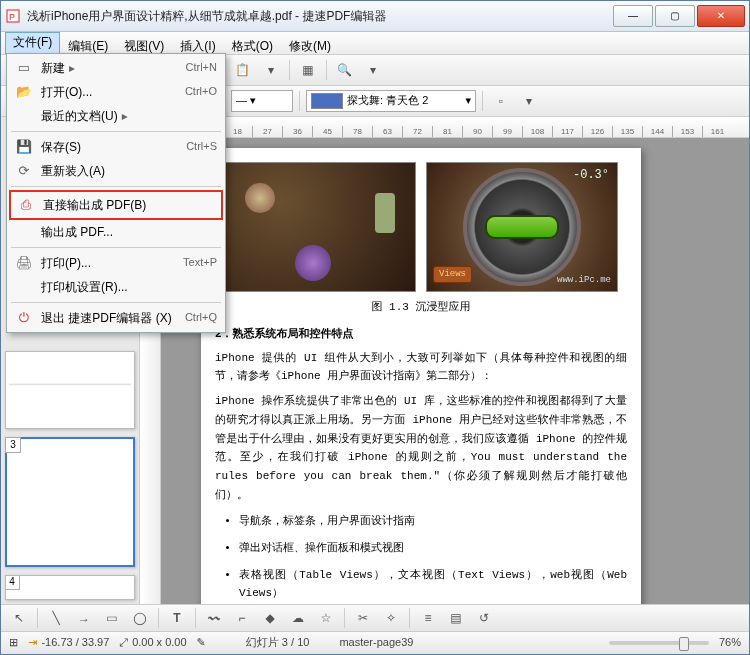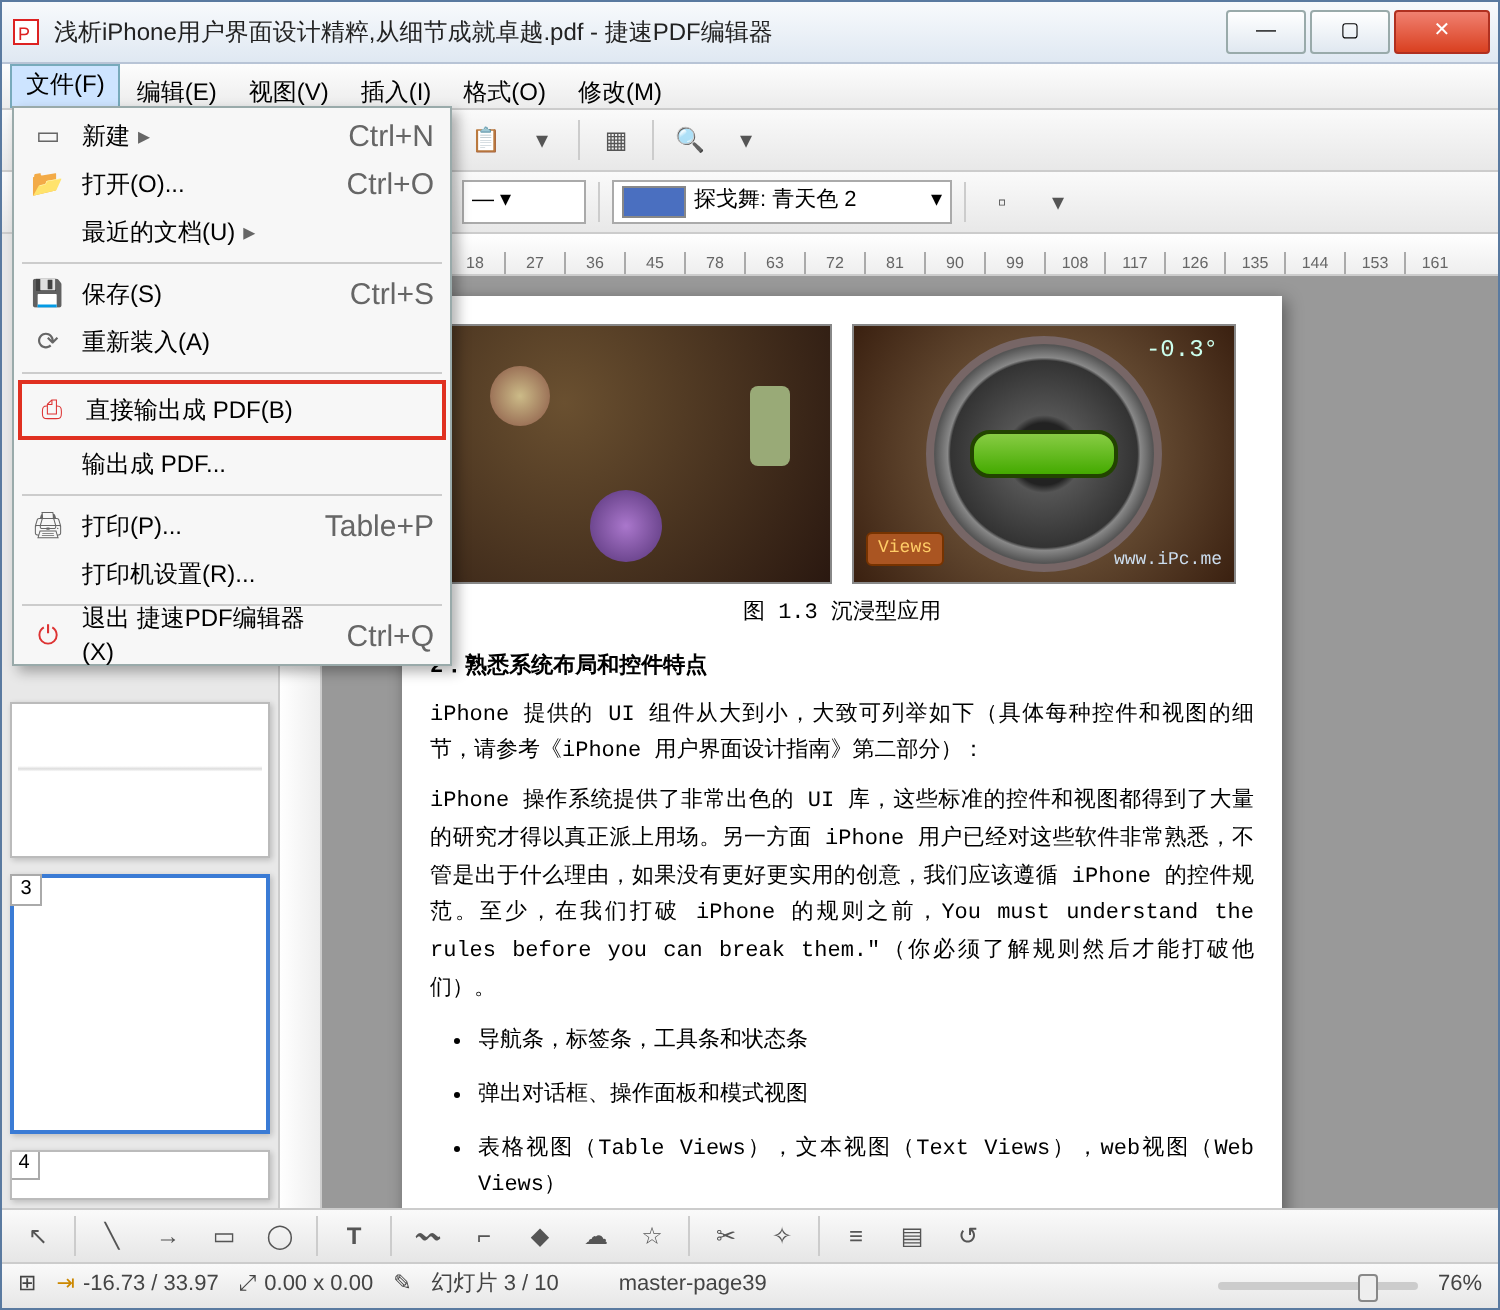--- a/index.html
+++ b/index.html
@@ -47,21 +47,21 @@
 .bottombar{height:26px;background:linear-gradient(#fafafa,#e6e6e6);border-top:1px solid #ccc;display:flex;align-items:center;padding:0 6px;gap:4px}
 .status{height:22px;background:linear-gradient(#fafafa,#e6e6e6);border-top:1px solid #ccc;display:flex;align-items:center;padding:0 8px;gap:10px;font-size:11px;color:#444}
 .status .cell{display:flex;align-items:center;gap:4px}
 .slider{width:100px;height:4px;background:#ccc;border-radius:2px;position:relative}
 .slider .knob{position:absolute;left:70%;top:-4px;width:8px;height:12px;background:#eee;border:1px solid #888;border-radius:2px}
 
 .menu{position:absolute;left:6px;top:53px;width:214px;background:#f7f7f7;border:1px solid #9aa;box-shadow:3px 3px 6px rgba(0,0,0,.3);padding:2px;z-index:10}
 .menu .row{display:flex;align-items:center;height:24px;padding:0 6px;gap:8px}
 .menu .row .ic{width:18px;height:18px;display:flex;align-items:center;justify-content:center;color:#666;font-size:13px}
 .menu .row .lab{flex:1}
-.menu .row .sc{color:#666;font-size:15px}
+.menu .row .sc{color:#666;font-size:11px}
 .menu .msep{height:1px;background:#ccc;margin:3px 2px}
 .menu .row.hl{border:2px solid #e03020;height:26px}
 .arrow-r::after{content:"▸";color:#666;margin-left:4px}
 svg{display:block}
 </style>
 </head>
 <body>
 
 <div class="window">
 
@@ -120,21 +120,21 @@
       <span class="lab">直接输出成 PDF(B)</span>
     </div>
     <div class="row">
       <span class="ic"></span>
       <span class="lab">输出成 PDF...</span>
     </div>
     <div class="msep"></div>
     <div class="row">
       <span class="ic">🖨</span>
       <span class="lab">打印(P)...</span>
-      <span class="sc">Table+P</span>
+      <span class="sc">Text+P</span>
     </div>
     <div class="row">
       <span class="ic"></span>
       <span class="lab">打印机设置(R)...</span>
     </div>
     <div class="msep"></div>
     <div class="row">
       <span class="ic" style="color:#d33">⏻</span>
       <span class="lab">退出 捷速PDF编辑器 (X)</span>
       <span class="sc">Ctrl+Q</span>
@@ -222,21 +222,21 @@
                   </div>
                 <div style="position:absolute;left:6px;bottom:8px;background:#a52;border:1px solid #730;border-radius:3px;padding:1px 5px;font-size:9px;color:#fc6">Views</div>
                 <div style="position:absolute;right:6px;bottom:4px;color:#cde;font-size:9px">www.iPc.me</div>
               </div>
             </div>
             <div class="caption">图 1.3  沉浸型应用</div>
             <div class="h">2．熟悉系统布局和控件特点</div>
             <div class="para">iPhone 提供的 UI 组件从大到小，大致可列举如下（具体每种控件和视图的细节，请参考《iPhone 用户界面设计指南》第二部分）：</div>
             <div class="para">iPhone 操作系统提供了非常出色的 UI 库，这些标准的控件和视图都得到了大量的研究才得以真正派上用场。另一方面 iPhone 用户已经对这些软件非常熟悉，不管是出于什么理由，如果没有更好更实用的创意，我们应该遵循 iPhone 的控件规范。至少，在我们打破 iPhone 的规则之前，You must understand the rules before you can break them."（你必须了解规则然后才能打破他们）。</div>
             <ul class="para">
-              <li>导航条，标签条，工具条和状态条</li>
+              <li>导航条，标签条，用户界面设计指南</li>
               <li>弹出对话框、操作面板和模式视图</li>
               <li>表格视图（Table Views），文本视图（Text Views），web视图（Web Views）</li>
             </ul>
           </div>
         </div>
       </div>
     </div>
   </div>
 
   <div class="bottombar">
@@ -269,21 +269,21 @@
     <span class="cell">⊞</span>
     <span class="cell">
         <span style="color:#c80">⇥</span>
         <span>-16.73 / 33.97</span>
       </span>
     <span class="cell">
         <span>⤢</span>
         <span>0.00 x 0.00</span>
       </span>
     <span class="cell">✎</span>
-    <span class="cell" style="">幻灯片 3 / 10</span>
+    <span class="cell" style="margin-left:30px">幻灯片 3 / 10</span>
     <span class="cell" style="margin-left:20px">master-page39</span>
     <span style="flex:1"></span>
     <div class="slider">
         <div class="knob"></div>
       </div>
     <span class="cell">76%</span>
   </div>
 
 </div>
 

